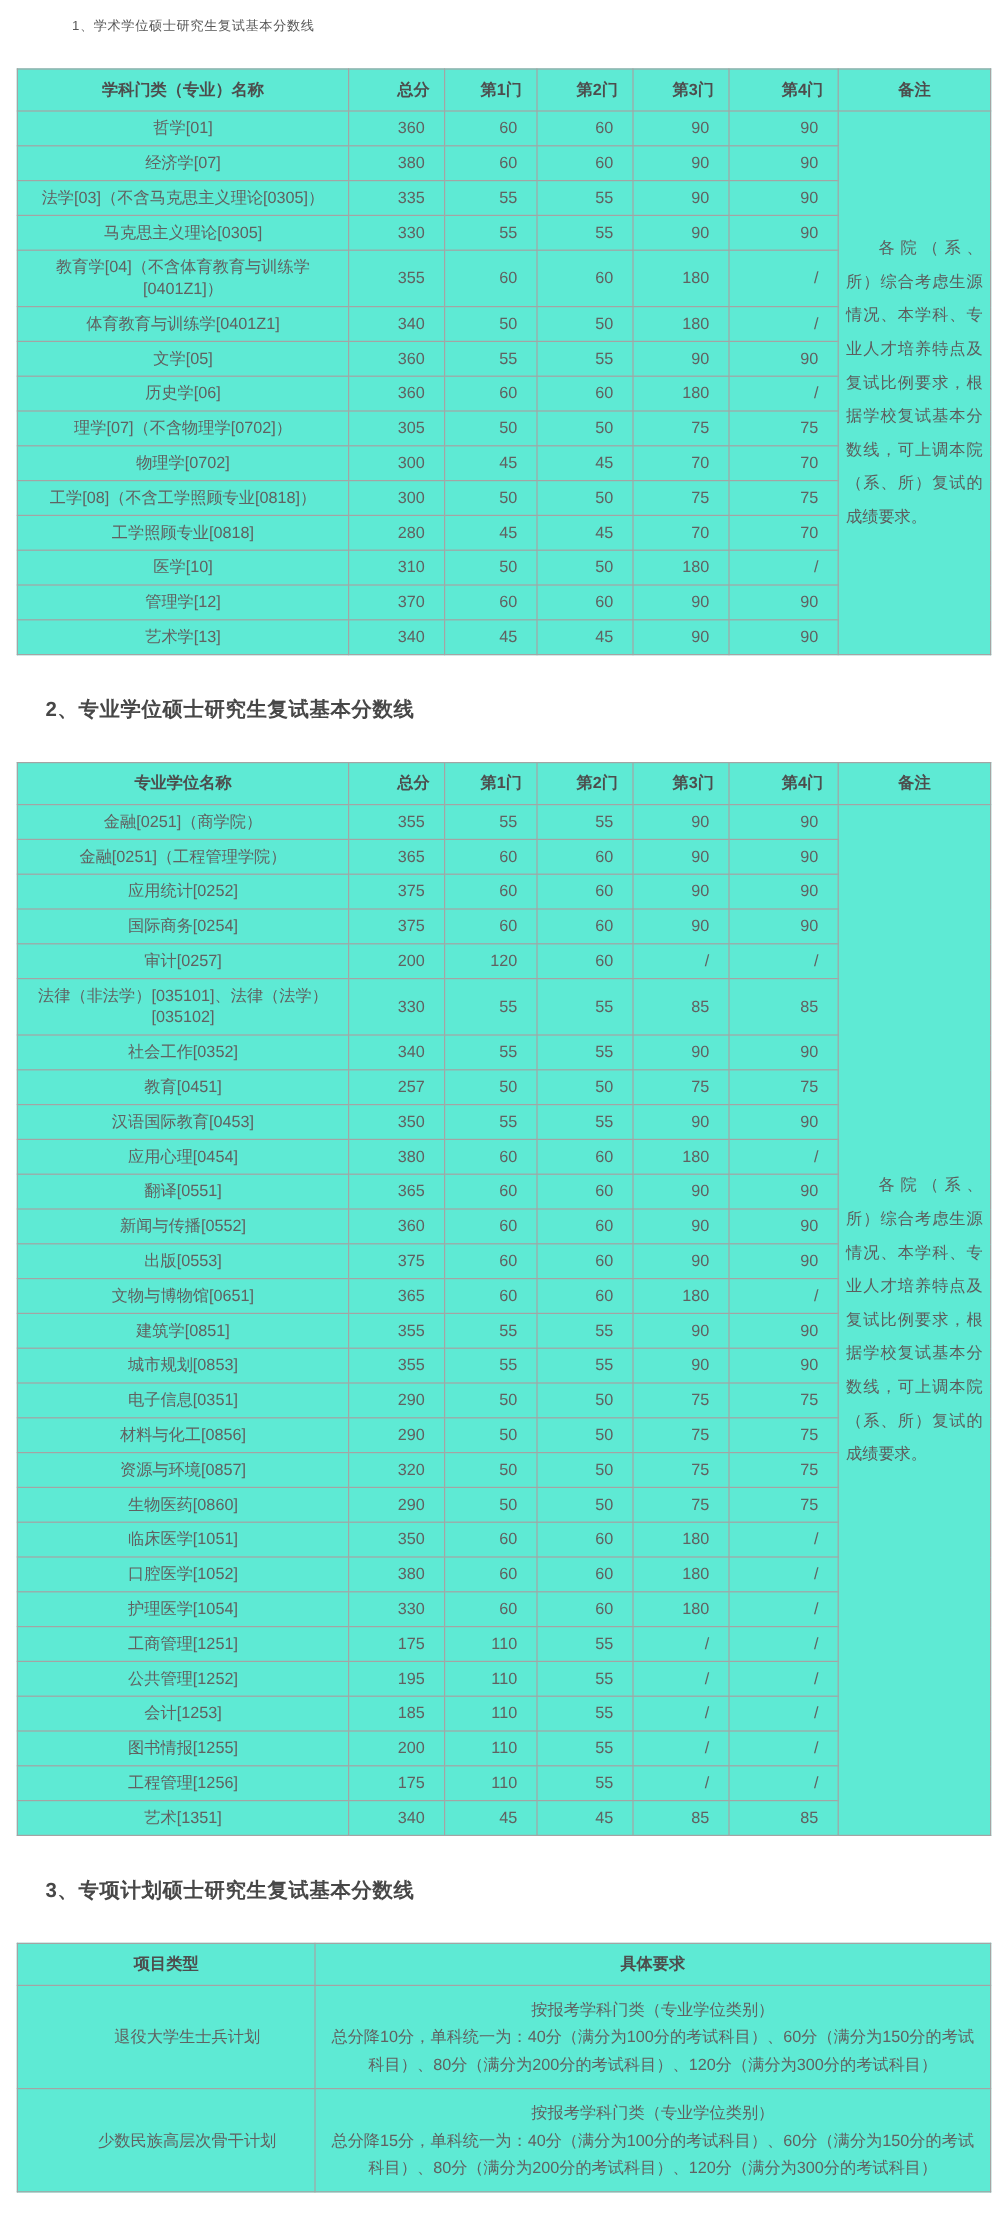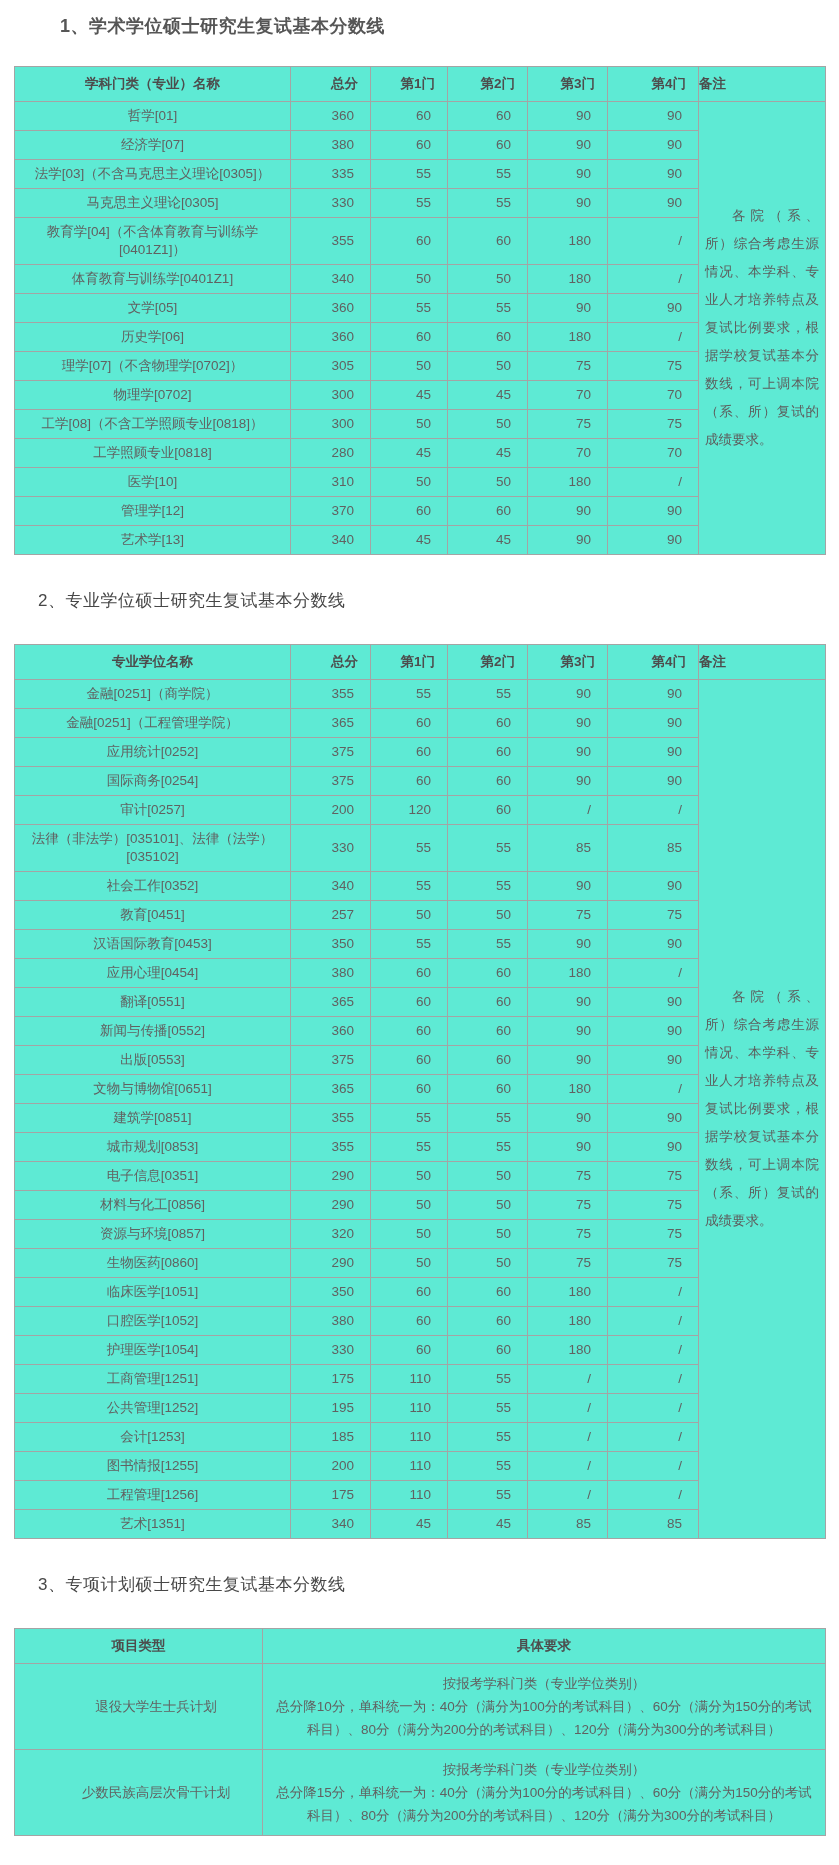--- a/index.html
+++ b/index.html
@@ -5,29 +5,29 @@
   html,body{margin:0;padding:0;background:#ffffff;}
   body{
     width:839px;
     font-family:"Liberation Sans","DejaVu Sans",sans-serif;
     color:#616161;
     -webkit-font-smoothing:antialiased;
   }
   .page{padding:12px 14px 20px 14px;}
 
   .sec-title-sm{
-    font-size:18px;
+    font-size:11px;
     color:#565656;
     margin:2px 0 28px 46px;
-    font-weight:700;
+    font-weight:400;
     letter-spacing:0.5px;
   }
   .sec-title{
     font-size:17px;
-    font-weight:400;
+    font-weight:700;
     color:#474747;
     margin:34px 0 32px 24px;
     letter-spacing:0.5px;
   }
 
   table{
     border-collapse:collapse;
     table-layout:fixed;
     width:811px;
     background:#5eead4;
@@ -42,21 +42,21 @@
     font-weight:700;
     color:#4d4d4d;
     padding:8px 0;
   }
   td{padding:5px 2px;}
 
   
   .c-name{text-align:center;padding-left:6px;padding-right:6px;}
   .c-num{text-align:right;padding-right:16px;}
   th.c-num{padding-right:12px;}
-  th.c-remark{text-align:left;}
+  th.c-remark{text-align:center;}
   .remark-cell{vertical-align:middle;padding:6px 6px;}
   .remark-text{
     text-align:justify;
     text-indent:2em;
     font-size:13.5px;
     line-height:28px;
     color:#5d5d5d;
   }
 
   

